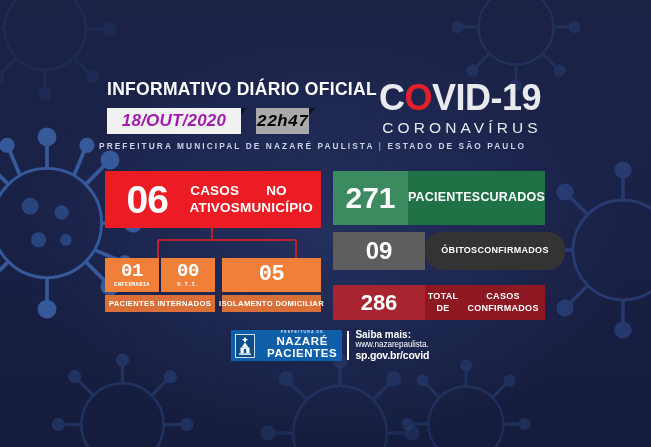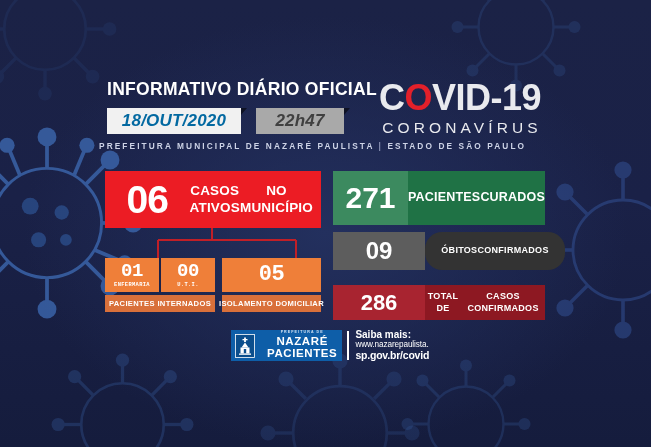--- a/index.html
+++ b/index.html
@@ -56,34 +56,34 @@
   .tag {
     position: absolute;
     height: 26px;
     top: 108px;
     display: flex;
     align-items: center;
     justify-content: center;
     font-style: italic;
     font-weight: bold;
     font-size: 17px;
-    color: #0369a1;
+    color: #a21caf;
     letter-spacing: .2px;
   }
   .tag::after {
     
     content: "";
     position: absolute;
     right: -6px; top: 0;
     width: 0; height: 0;
     border-left: 6px solid rgba(0,0,0,.55);
     border-bottom: 7px solid transparent;
   }
   .tag-date { left: 107px; width: 134px; background: #f1f1f1; }
-  .tag-time { left: 256px; width:  88px; background: #a9a9a9; color:#404040; }
+  .tag-time { left: 256px; width:  53px; background: #a9a9a9; color:#000000;font-family:Liberation Mono, monospace; }
 
   .hdr-sub {
     position: absolute;
     left: 99px; top: 141px;
     font-size: 8.3px;
     font-weight: bold;
     color: #cdd3e6;
     letter-spacing: 2.1px;
     white-space: nowrap;
   }

